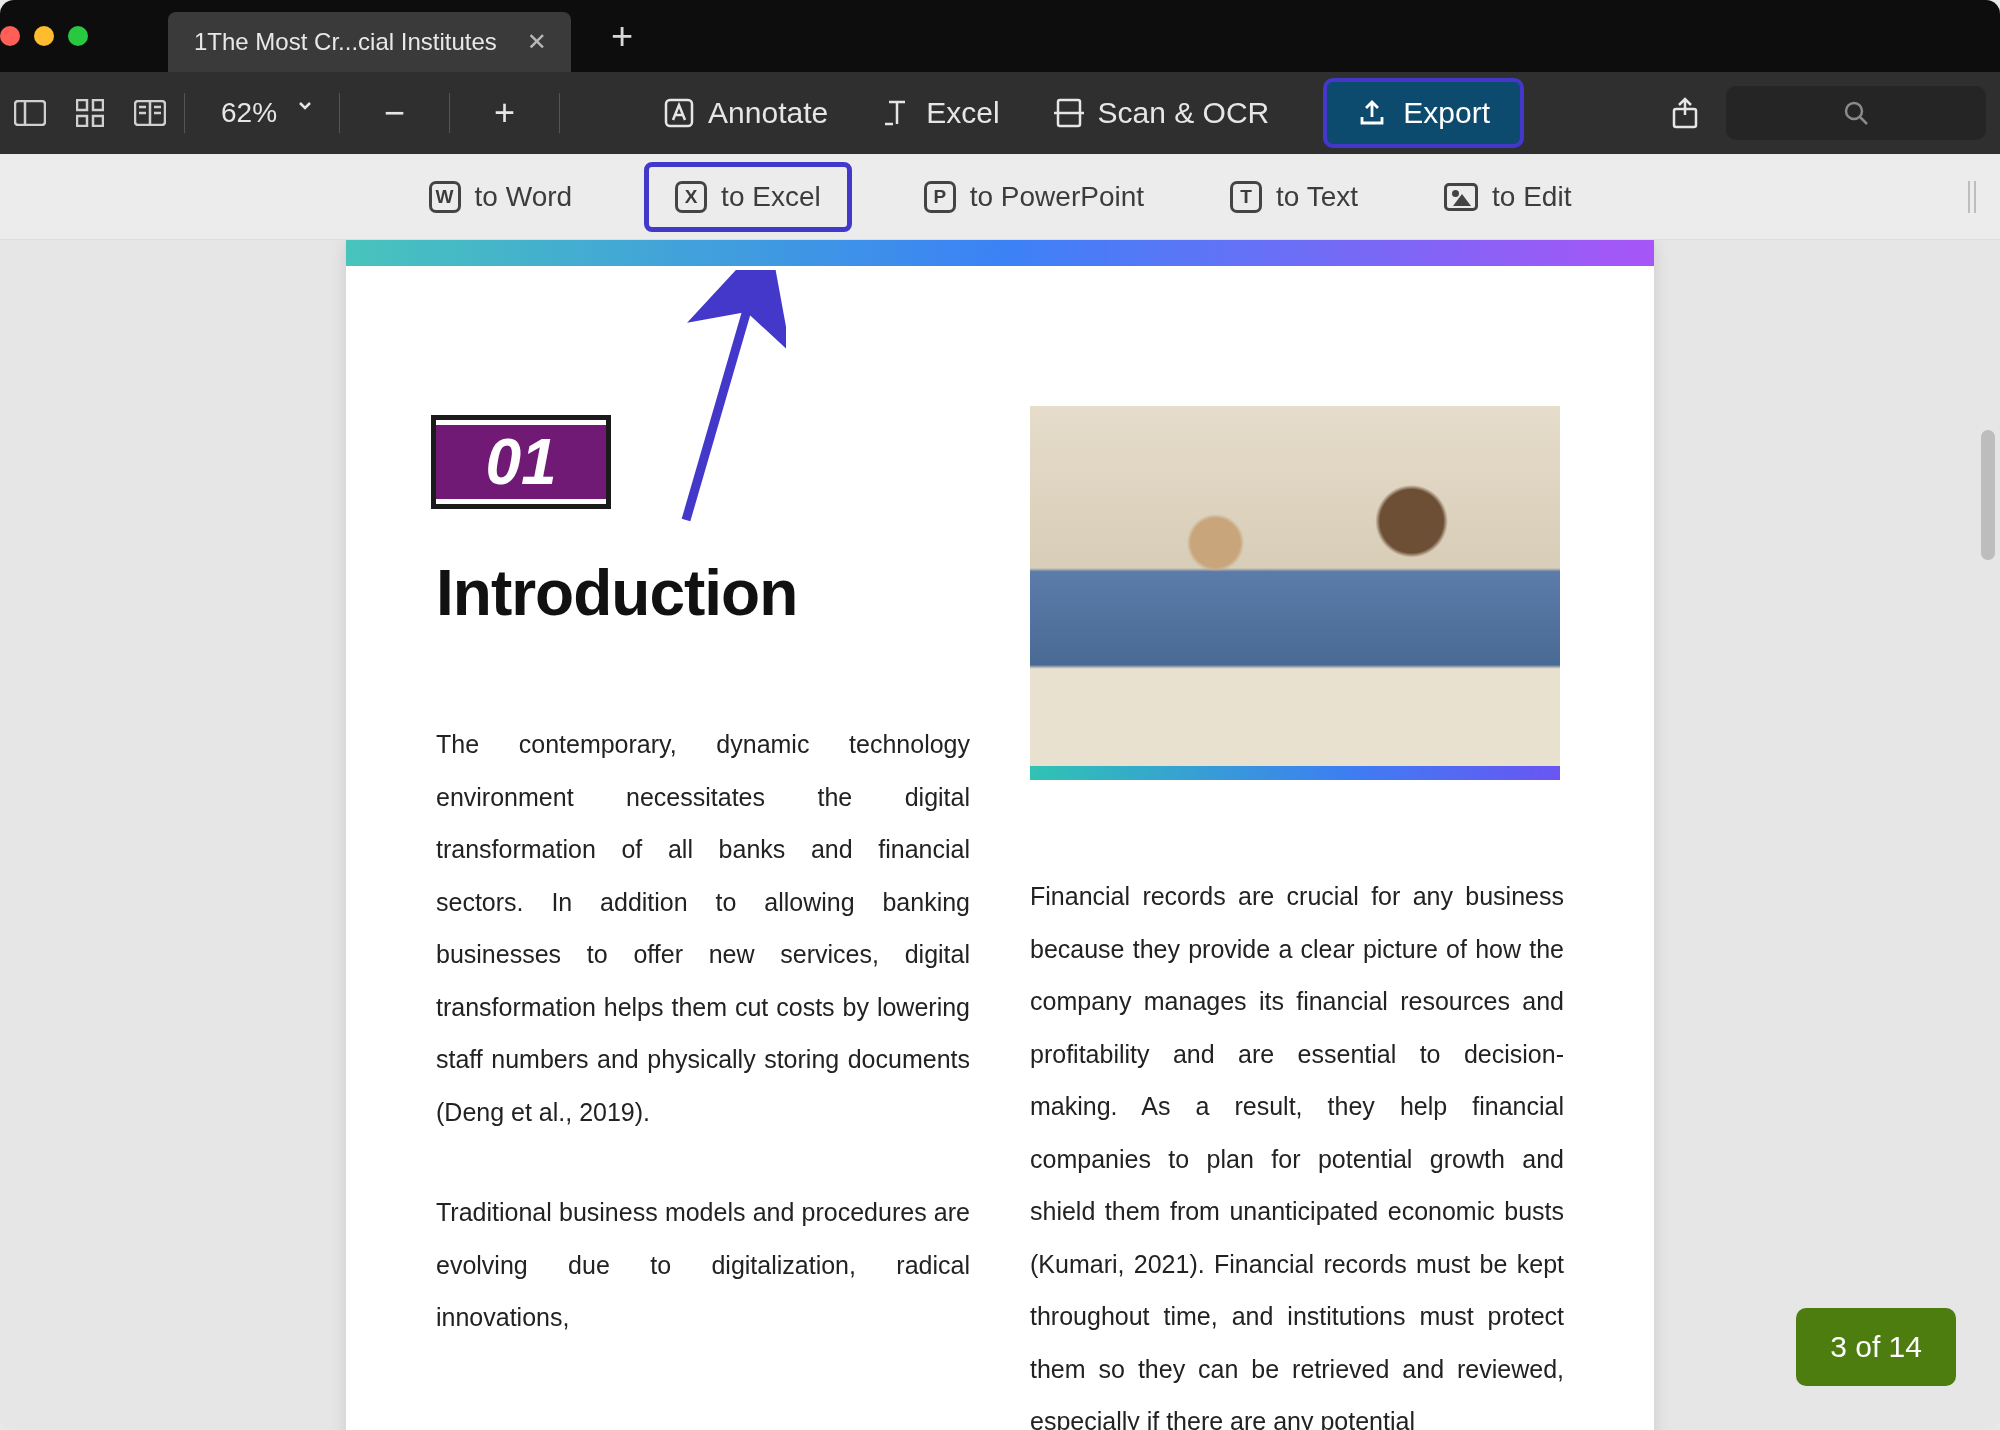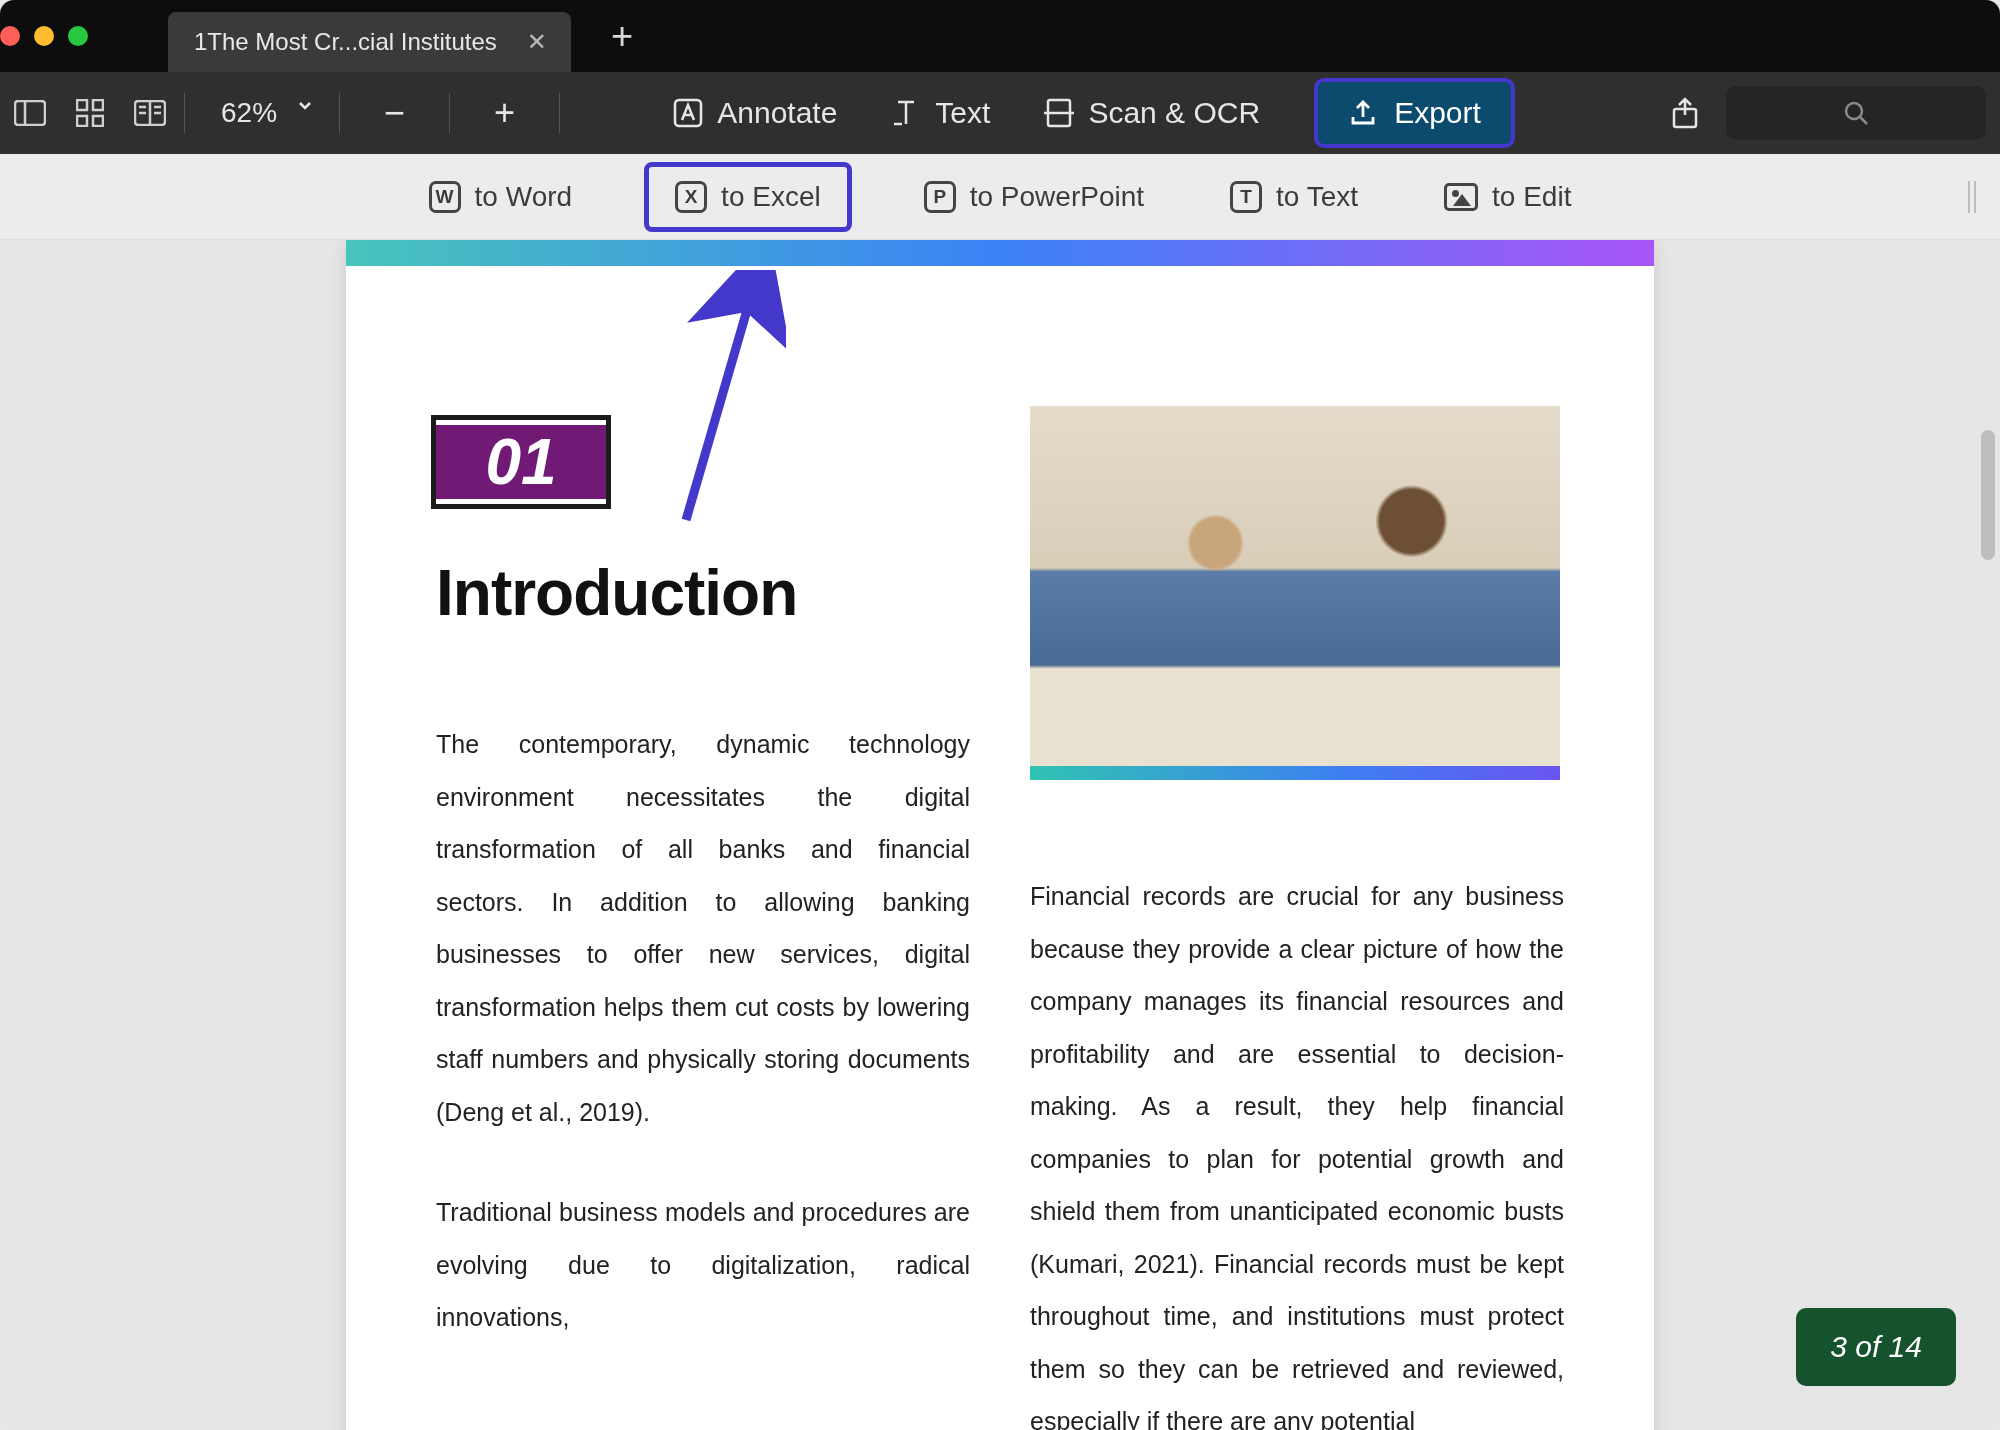--- a/index.html
+++ b/index.html
@@ -273,26 +273,25 @@
     top: 30px;
     z-index: 10;
     pointer-events: none;
   }
 
   
   .page-indicator {
     position: absolute;
     right: 44px;
     bottom: 44px;
-    background: #14532d;
+    background: #4d7c0f;
     color: #fff;
     font-size: 30px;
     padding: 22px 34px;
     border-radius: 10px;
-    font-style: italic;
   }
 </style>
 </head>
 <body>
 
 <div class="titlebar">
   <div class="traffic-lights">
     <div class="traffic-light tl-red"></div>
     <div class="traffic-light tl-yellow"></div>
     <div class="traffic-light tl-green"></div>
@@ -360,21 +359,21 @@
       </div>
       <span>Annotate</span>
     </div>
     <div class="action-btn">
       <div class="action-icon">
         <svg width="28" height="30" viewBox="0 0 28 30" fill="none" stroke="currentColor" stroke-width="2.5">
           <path d="M6 4 H22 M14 4 V26"></path>
             <line x1="2" y1="26" x2="10" y2="26"></line>
         </svg>
       </div>
-      <span>Text</span>
+      <span>Excel</span>
     </div>
     <div class="action-btn">
       <div class="action-icon">
         <svg width="30" height="30" viewBox="0 0 30 30" fill="none" stroke="currentColor" stroke-width="2.5">
           <rect x="4" y="2" width="22" height="26" rx="2"></rect>
             <line x1="0" y1="15" x2="30" y2="15"></line>
         </svg>
       </div>
       <span>Scan &amp; OCR</span>
     </div>

